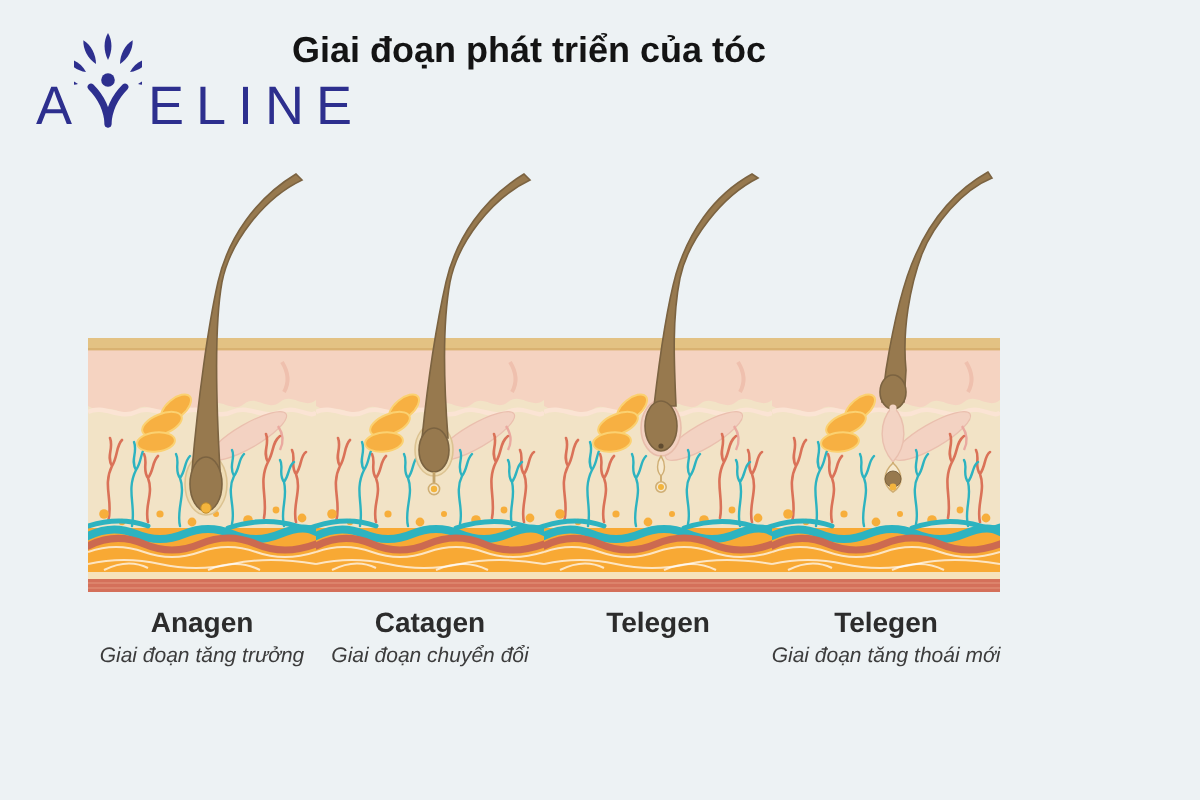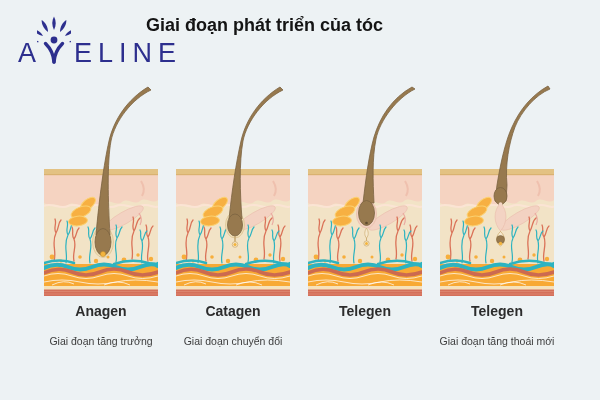--- a/index.html
+++ b/index.html
@@ -11,25 +11,25 @@
   
   .logo{position:absolute;left:18px;top:12px;display:flex;align-items:flex-end;height:52px;}
   .logo-text{color:var(--brand-navy,#2d2f8e);font-size:27px;line-height:0.82;letter-spacing:6px;font-weight:400;}
   .logo-a{letter-spacing:0;}
   .logo-mark{width:34px;height:50px;margin:0 3px 0 1px;display:block;}
   .page-title{
     position:absolute;left:146px;top:15px;
     font-size:18px;font-weight:700;color:var(--title-text,#141414);white-space:nowrap;
   }
   
-  .stages-row{position:absolute;left:44px;top:85px;width:510px;display:flex;justify-content:space-between;}
+  .stages-row{position:absolute;left:44px;top:85px;width:510px;display:flex;justify-content:flex-start;}
   .stage{width:114px;display:flex;flex-direction:column;align-items:center;}
   .stage svg.illus{display:block;width:114px;height:212px;}
   .stage-name{margin-top:6px;font-size:14px;font-weight:700;color:var(--label-text,#2c2c2c);}
-  .stage-desc{margin-top:16px;font-size:10.5px;color:#3c3c3c;white-space:nowrap;}
+  .stage-desc{margin-top:3px;font-size:10.5px;color:#3c3c3c;white-space:nowrap;font-style:italic;}
   .defs-holder{position:absolute;width:0;height:0;overflow:hidden;}
 </style>
 </head>
 <body>
 
 <div class="screen">
 
   <svg class="defs-holder" aria-hidden="true">
     <defs>
 

